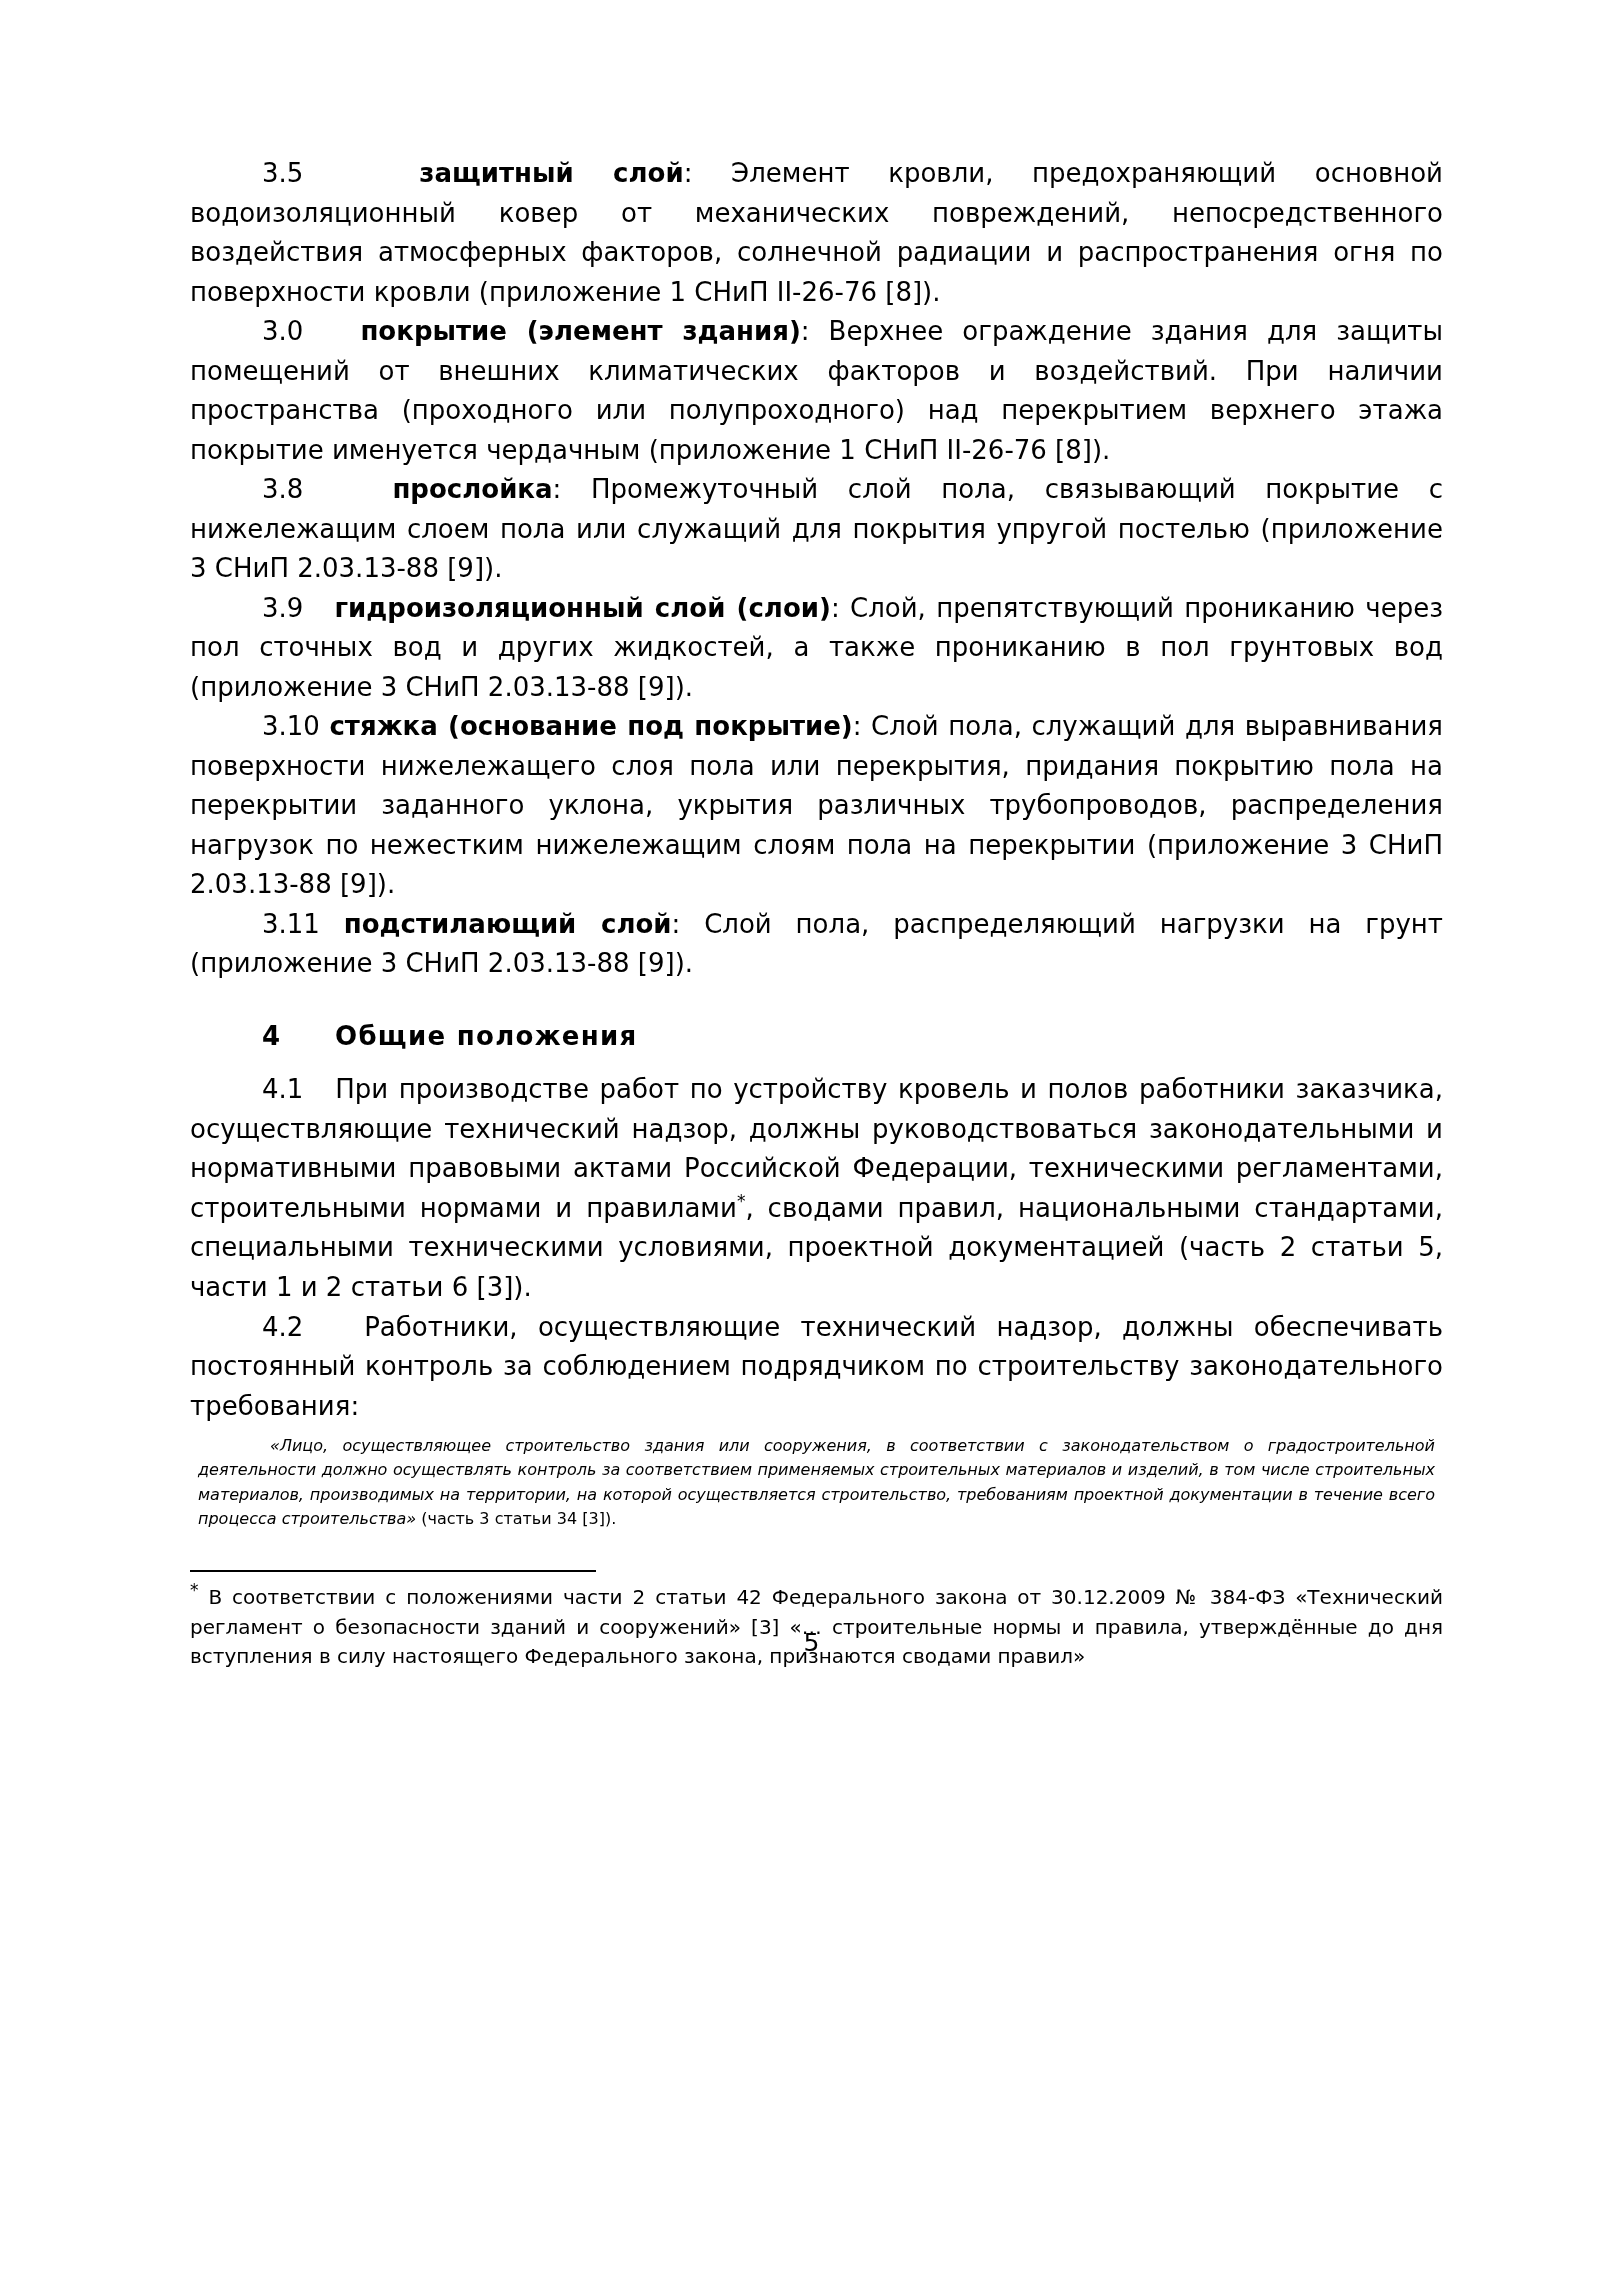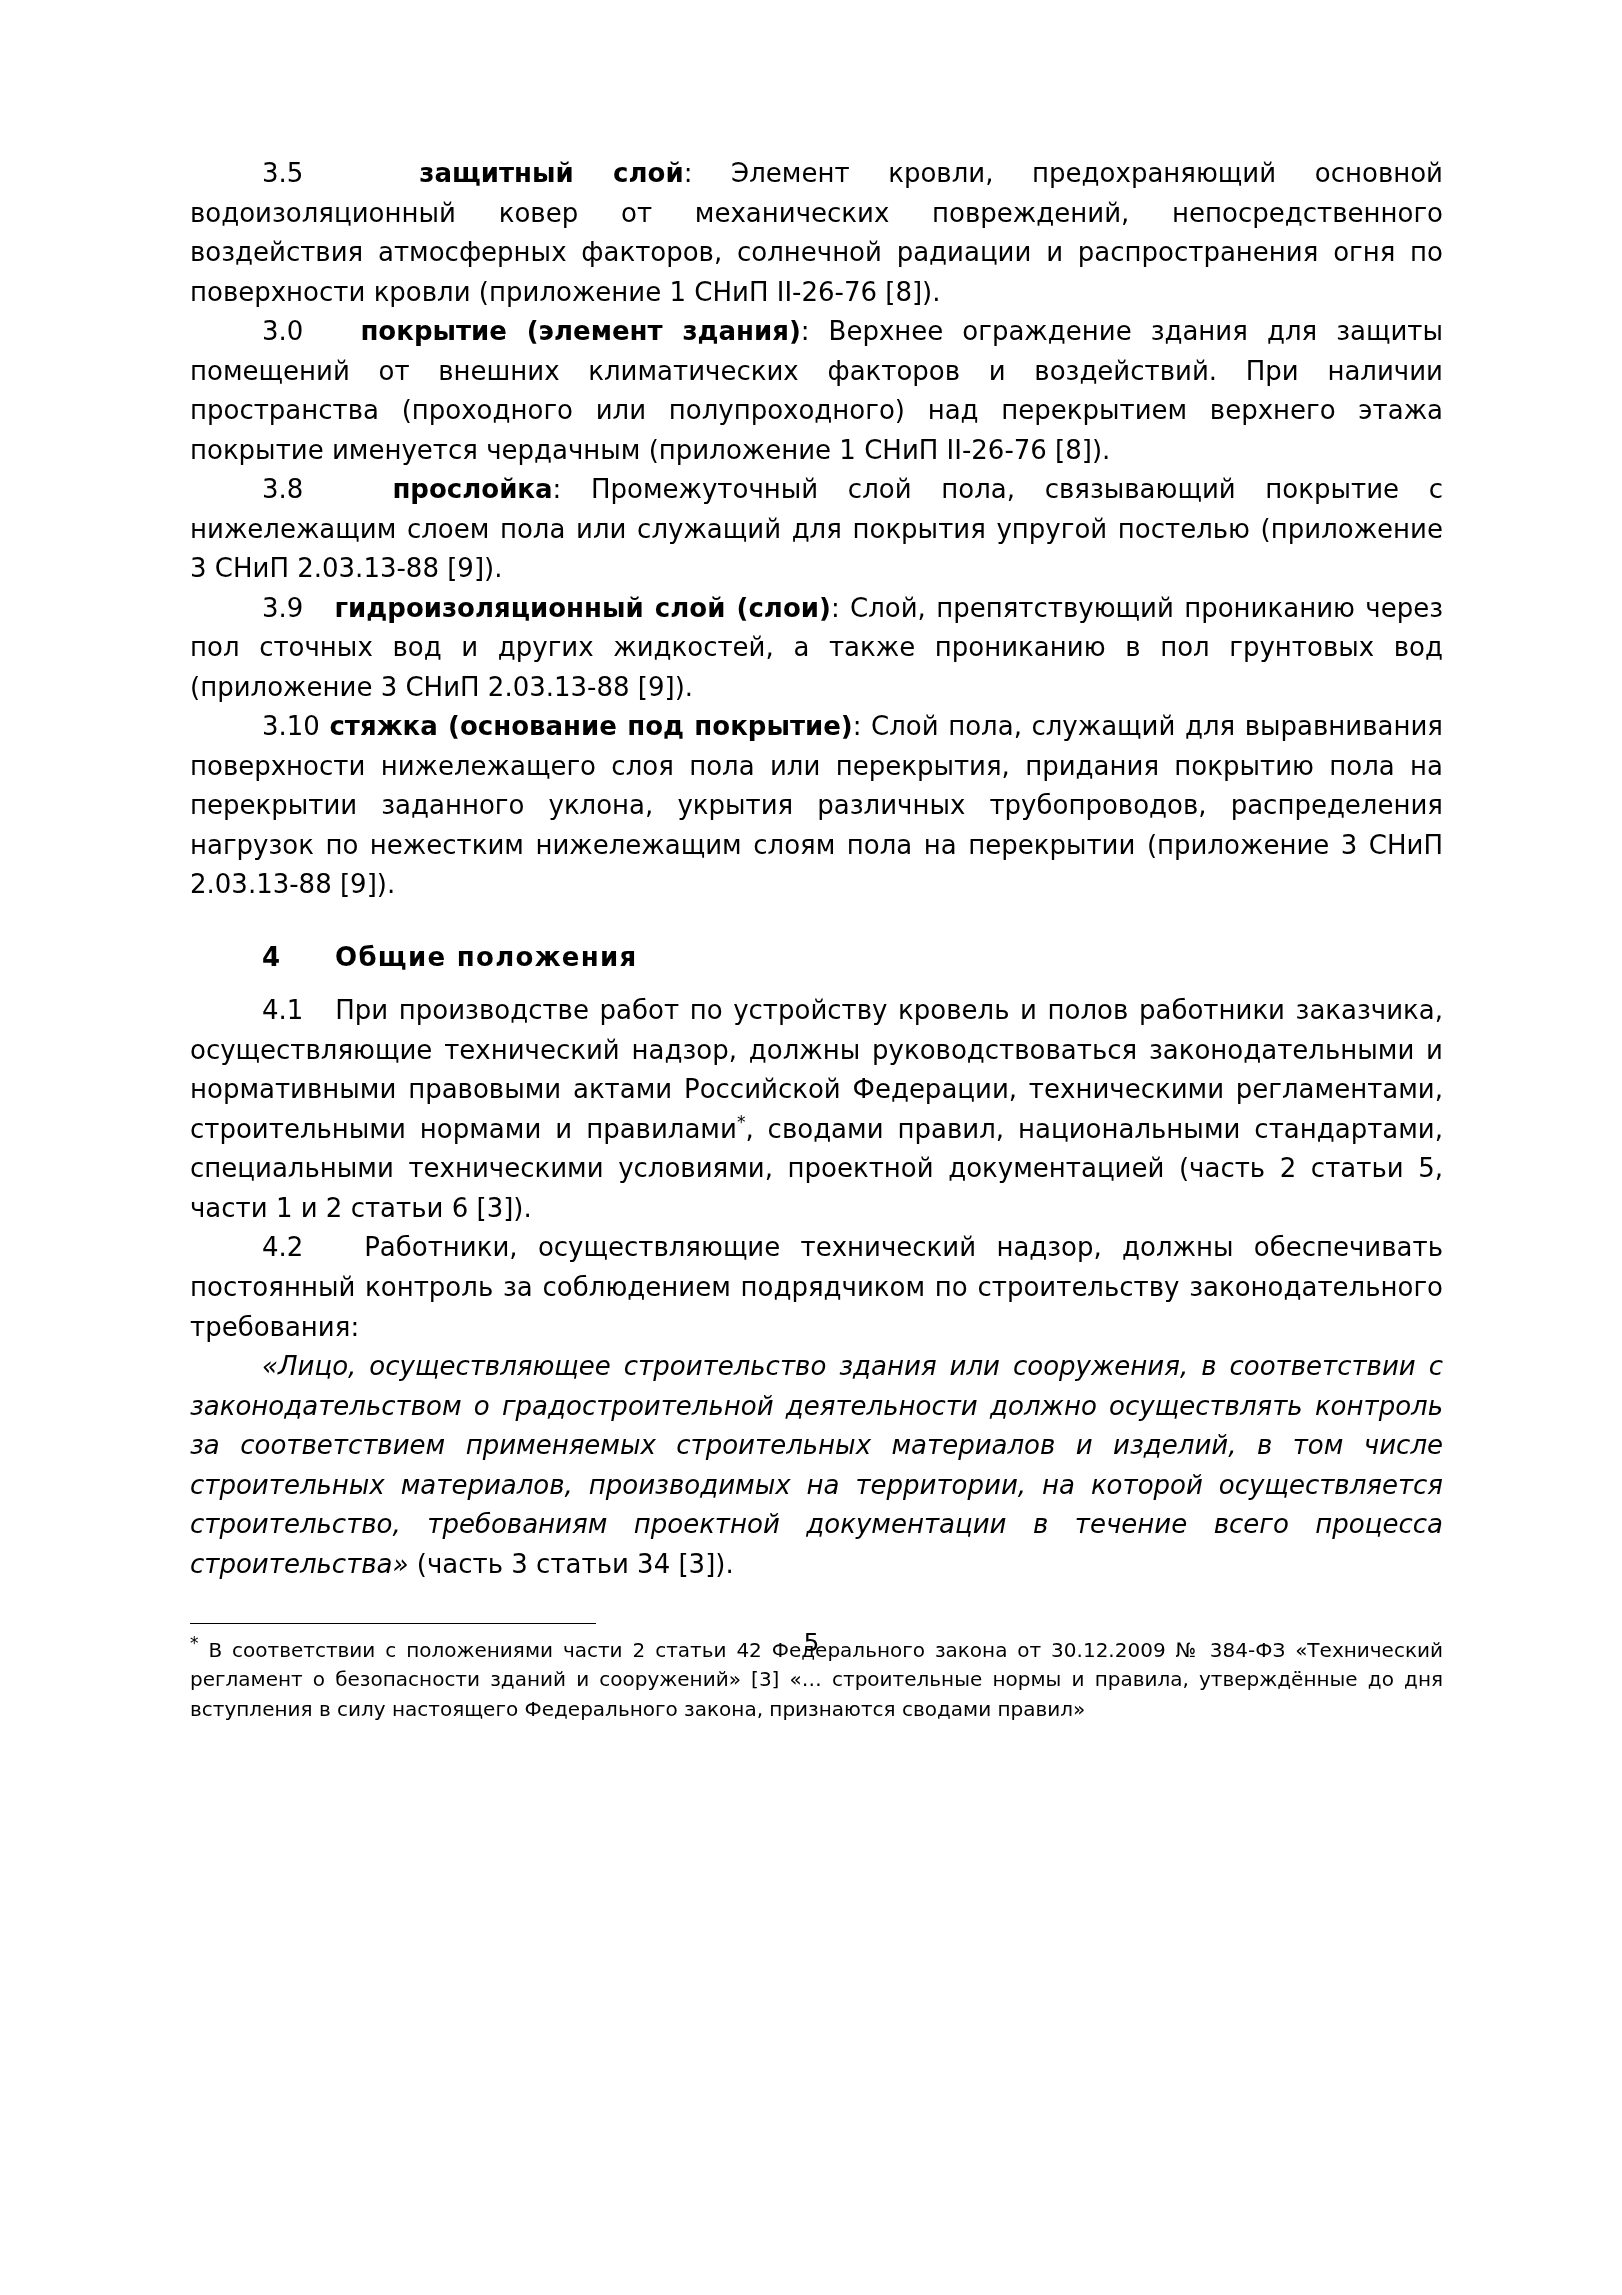--- a/index.html
+++ b/index.html
@@ -46,24 +46,24 @@
     margin: 37px 0 19.6px 0;
     text-indent: 0;
     padding-left: 72px;
   }
   .section-heading .sec-num {
     display: inline-block;
     min-width: 73px;
   }
   .quote {
     font-style: italic;
-    font-size: 26px;
+    font-size: 16px;
     line-height: 1.52;
     text-align: justify;
-    margin: 0;
+    margin: 8px;
     text-indent: 72px;
   }
   sup.fn {
     font-size: 17px;
     vertical-align: super;
     line-height: 0;
   }
   .footnote-sep {
     margin-top: 39px;
     width: 406px;
@@ -109,20 +109,23 @@
   </p>
 
   <p class="body-text para">
     <span class="num">3.9</span>&nbsp;&nbsp;&nbsp;<span class="term">гидроизоляционный слой (слои)</span><span>: Слой, препятствующий прониканию через пол сточных вод и других жидкостей, а также прониканию в пол грунтовых вод (приложение 3 СНиП 2.03.13-88 [9]).</span>
   </p>
 
   <p class="body-text para">
     <span class="num">3.10</span>&nbsp;<span class="term">стяжка (основание под покрытие)</span><span>: Слой пола, служащий для выравнивания поверхности нижележащего слоя пола или перекрытия, придания покрытию пола на перекрытии заданного уклона, укрытия различных трубопроводов, распределения нагрузок по нежестким нижележащим слоям пола на перекрытии (приложение 3 СНиП 2.03.13-88 [9]).</span>
   </p>
 
+  <p class="body-text para">
+    <span class="num">3.11</span>&nbsp;<span class="term">подстилающий слой</span><span>: Слой пола, распределяющий нагрузки на грунт (приложение 3 СНиП 2.03.13-88 [9]).</span>
+  </p>
 
   <h2 class="section-heading">
     <span class="sec-num">4</span><span>Общие положения</span>
   </h2>
 
   <p class="body-text para">
     <span class="num">4.1</span>&nbsp;&nbsp;&nbsp;<span>При производстве работ по устройству кровель и полов работники заказчика, осуществляющие технический надзор, должны руководствоваться законодательными и нормативными правовыми актами Российской Федерации, техническими регламентами, строительными нормами и правилами</span><sup class="fn">*</sup><span>, сводами правил, национальными стандартами, специальными техническими условиями, проектной документацией (часть 2 статьи 5, части 1 и 2 статьи 6 [3]).</span>
   </p>
 
   <p class="body-text para">

